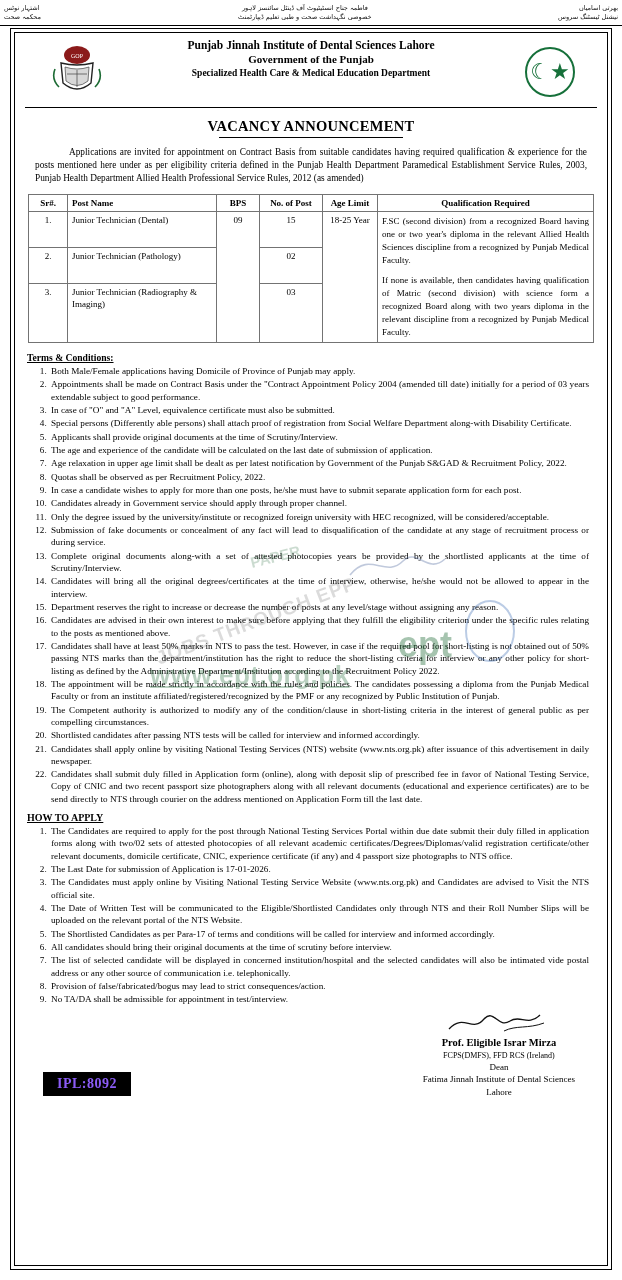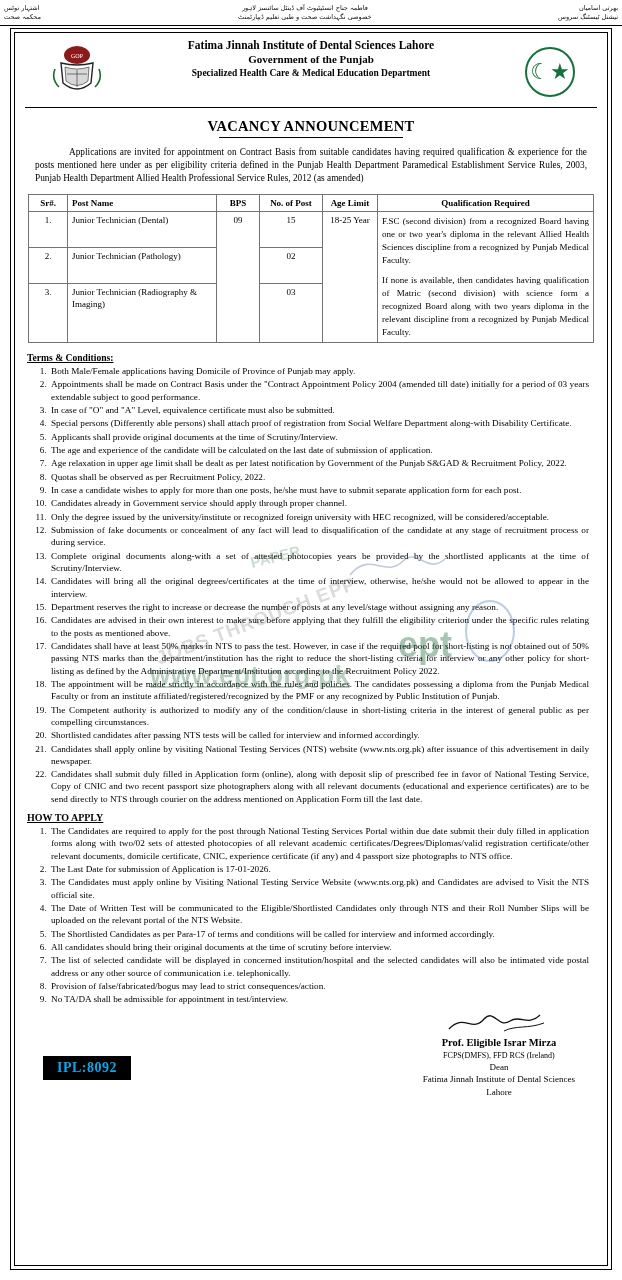--- a/index.html
+++ b/index.html
@@ -142,22 +142,22 @@
   .wm-sig{
     position:absolute;left:345px;top:545px;width:120px;height:40px;
     pointer-events:none;
   }
 
   
   .footer{
     position:relative;margin-top:6px;height:88px;
   }
   .ipl{
-    position:absolute;left:18px;bottom:20px;
-    background:#000;color:#0ea5e9;font-weight:bold;font-size:14px;
+    position:absolute;left:18px;bottom:4px;
+    background:#000;color:#8b5cf6;font-weight:bold;font-size:14px;
     padding:4px 14px;letter-spacing:.5px;
     font-family:"Liberation Serif", serif;
   }
   .sign-block{
     position:absolute;right:22px;bottom:2px;text-align:center;
     font-size:9px;line-height:1.35;
   }
   .sign-name{font-size:10.5px;font-weight:bold;}
   .sign-sub{font-size:8px;}
   .sign-mark{
@@ -192,21 +192,21 @@
         <ellipse cx="26" cy="12" rx="13" ry="9" fill="#8b1a1a"></ellipse>
         <text x="26" y="15" font-size="6" fill="#fff" text-anchor="middle" font-family="Liberation Serif, serif">GOP</text>
         <path d="M10 20 Q26 24 42 20 L40 40 Q26 52 12 40 Z" fill="none" stroke="#222" stroke-width="1.4"></path>
         <path d="M14 24 Q26 28 38 24 L37 38 Q26 47 15 38 Z" fill="#d8d8d8" stroke="#444" stroke-width="0.7"></path>
         <path d="M26 27 L26 44" stroke="#444" stroke-width="0.7"></path>
         <path d="M16 31 L36 31" stroke="#444" stroke-width="0.7"></path>
         <path d="M4 26 Q0 36 8 44" fill="none" stroke="#1d6b34" stroke-width="1.6"></path>
         <path d="M48 26 Q52 36 44 44" fill="none" stroke="#1d6b34" stroke-width="1.6"></path>
       </svg>
 
-      <div class="h-line2">Fatima Jinnah Institute of Dental Sciences Lahore</div>
+      <div class="h-line2">Punjab Jinnah Institute of Dental Sciences Lahore</div>
       <div class="h-line3">Government of the Punjab</div>
       <div class="h-line4">Specialized Health Care &amp; Medical Education Department</div>
 
       <div class="logo-right">
         <span class="crescent">☾★</span>
       </div>
     </div>
 
     <div class="vac-title">VACANCY ANNOUNCEMENT</div>
     <div class="vac-underline"></div>

